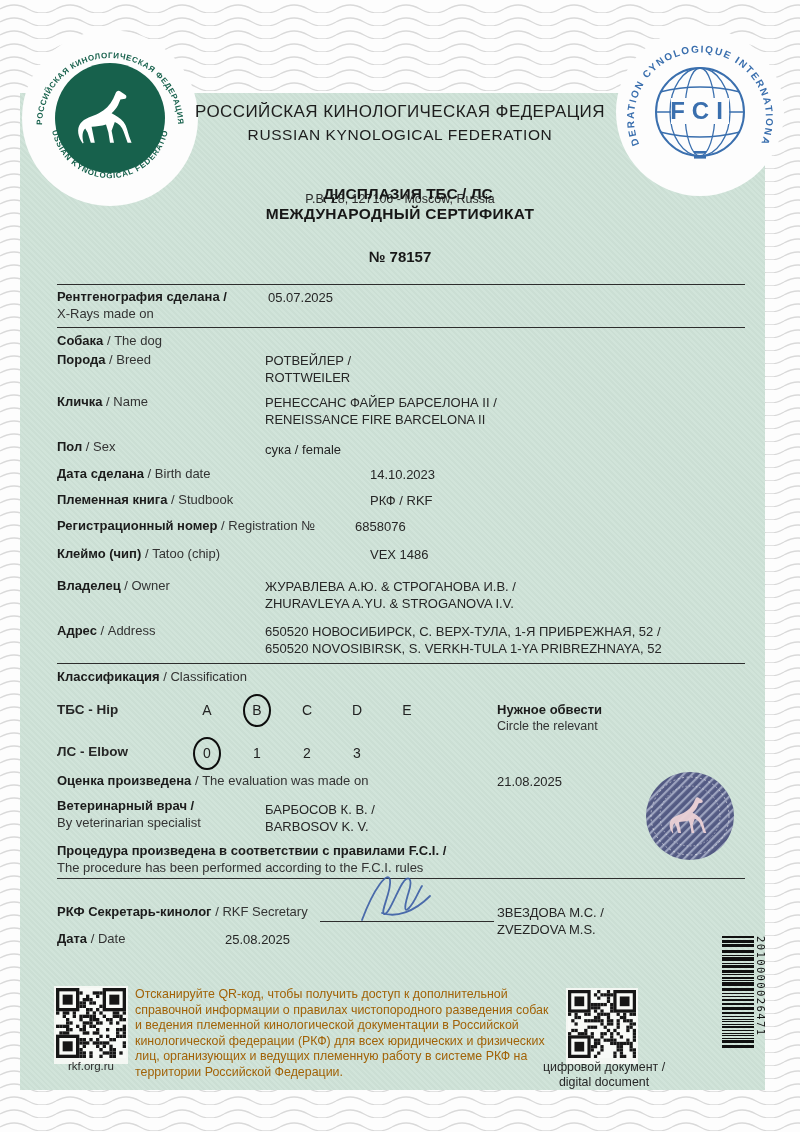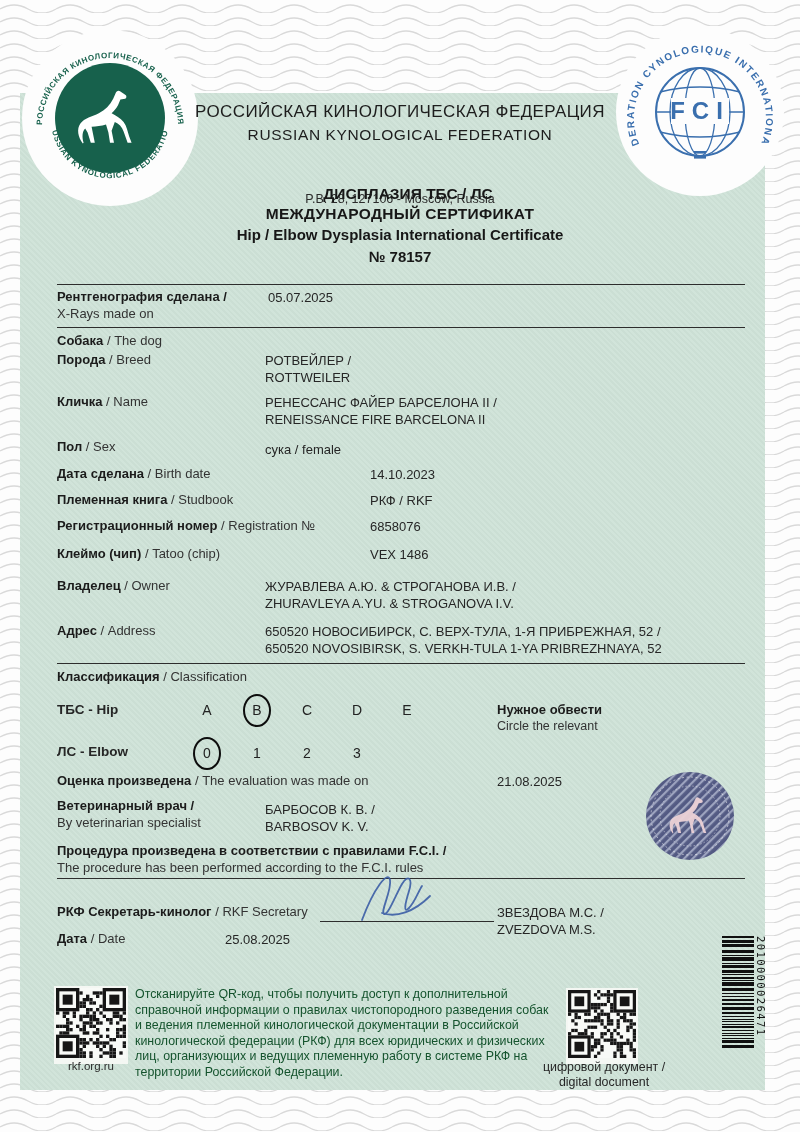--- a/index.html
+++ b/index.html
@@ -28,21 +28,21 @@
   .opt-row{display:flex;}
   .opt{display:inline-flex;width:50px;justify-content:center;align-items:center;height:30px;font-size:14px;color:#222;}
   .opt.circled span{display:inline-flex;justify-content:center;align-items:center;width:24px;height:29px;border:2.6px solid #0d0d0d;border-radius:50%;}
   .sig-line{position:absolute;left:263px;top:899px;width:174px;height:22px;border-bottom:1.5px solid #2d2d2d;}
   .signature{position:absolute;left:282px;top:866px;}
   .stamp{position:absolute;left:644px;top:770px;}
   .qr{position:absolute;background:#f4f7f3;padding:2px;}
   .qr-left{left:54px;top:986px;}
   .qr-right{left:566px;top:988px;}
   .qr-cap{position:absolute;left:54px;top:1060px;width:74px;text-align:center;font-size:11.5px;color:#2c2c2c;}
-  .par{position:absolute;left:135px;top:987px;font-size:12.4px;line-height:15.6px;color:#14532d;white-space:nowrap;}
+  .par{position:absolute;left:135px;top:987px;font-size:12.4px;line-height:15.6px;color:#a16207;white-space:nowrap;}
   .dd-cap{position:absolute;left:518px;top:1060px;width:172px;text-align:center;font-size:12.4px;line-height:15px;color:#262626;}
   .barcode{position:absolute;left:722px;top:936px;}
   .bc-num{position:absolute;left:739px;top:936px;width:114px;height:14px;font-family:"DejaVu Sans Mono",monospace;
           font-size:10.5px;color:#111;transform-origin:0 0;transform:rotate(90deg) translate(0,-28px);letter-spacing:1.4px;}
 </style>
 </head>
 <body>
 
 <div class="page">
 
@@ -100,21 +100,20 @@
       <textPath href="#fci-ring" startOffset="50%" text-anchor="middle">FEDERATION CYNOLOGIQUE INTERNATIONALE</textPath>
     </text>
   </svg>
 
   <div class="hdr org-ru">РОССИЙСКАЯ КИНОЛОГИЧЕСКАЯ ФЕДЕРАЦИЯ</div>
   <div class="hdr org-en">RUSSIAN KYNOLOGICAL FEDERATION</div>
   <div class="hdr org-ad">P.B. 28, 127106 - Moscow, Russia</div>
 
   <div class="cert t1">ДИСПЛАЗИЯ ТБС / ЛС</div>
   <div class="cert t2">МЕЖДУНАРОДНЫЙ СЕРТИФИКАТ</div>
-  <div class="cert t3">Hip / Elbow Dysplasia International Certificate</div>
   <div class="cert t4">№ 78157</div>
 
   <div class="content">
     <div class="hr" style="top:284px"></div>
 
     <div style="top:289px" class="two">
       <span class="lblru">Рентгенография сделана /</span><br>
       <span class="lblen">X-Rays made on</span>
     </div>
     <div style="top:289px;left:211px" class="val">05.07.2025</div>
@@ -152,21 +151,21 @@
     <div style="top:466px;left:313px" class="val">14.10.2023</div>
 
     <div style="top:492px">
       <span class="lblru">Племенная книга</span><span class="lblen"> / Studbook</span>
     </div>
     <div style="top:492px;left:313px" class="val">РКФ / RKF</div>
 
     <div style="top:518px">
       <span class="lblru">Регистрационный номер</span><span class="lblen"> / Registration №</span>
     </div>
-    <div style="top:518px;left:313px" class="val">6858076</div>
+    <div style="top:518px;left:298px" class="val">6858076</div>
 
     <div style="top:546px">
       <span class="lblru">Клеймо (чип)</span><span class="lblen"> / Tatoo (chip)</span>
     </div>
     <div style="top:546px;left:313px" class="val">VEX 1486</div>
 
     <div style="top:578px">
       <span class="lblru">Владелец</span><span class="lblen"> / Owner</span>
     </div>
     <div style="top:578px;left:208px" class="val">

